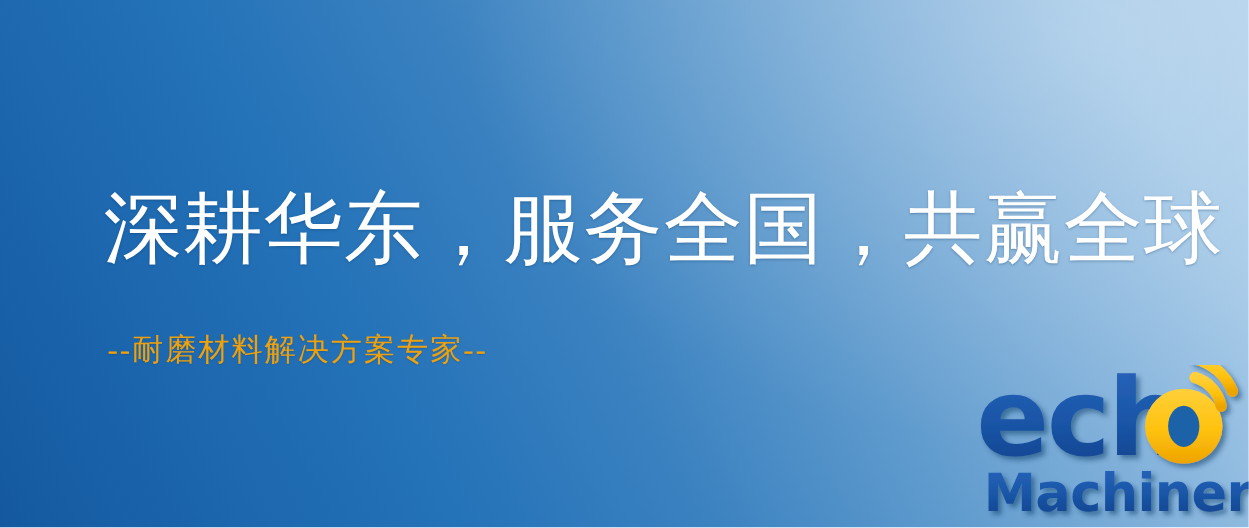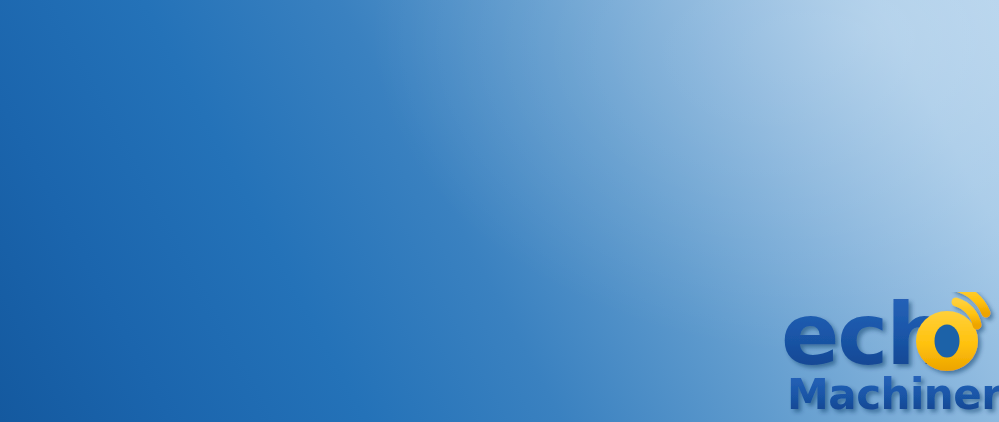--- a/index.html
+++ b/index.html
@@ -79,21 +79,23 @@
     font-family: "DejaVu Sans", "Liberation Sans", sans-serif;
   }
 </style>
 </head>
 <body>
 
 <div id="banner">
 
   <div class="glow"></div>
 
+  <div id="headline">深耕华东，服务全国，共赢全球</div>
 
+  <div id="subtitle">--耐磨材料解决方案专家--</div>
 
   <div id="logo">
     <svg viewBox="0 0 252 126" xmlns="http://www.w3.org/2000/svg" aria-label="echo Machinery">
       <defs>
         <filter id="dropsh" x="-30%" y="-30%" width="170%" height="170%">
           <feDropShadow dx="3" dy="3" stdDeviation="2.2" flood-color="#0c3560" flood-opacity="0.48"></feDropShadow>
         </filter>
         <linearGradient id="blueGrad" x1="0" y1="0" x2="0" y2="1">
           <stop offset="0%" stop-color="#2a66bd"></stop>
           <stop offset="50%" stop-color="#1a56a8"></stop>

